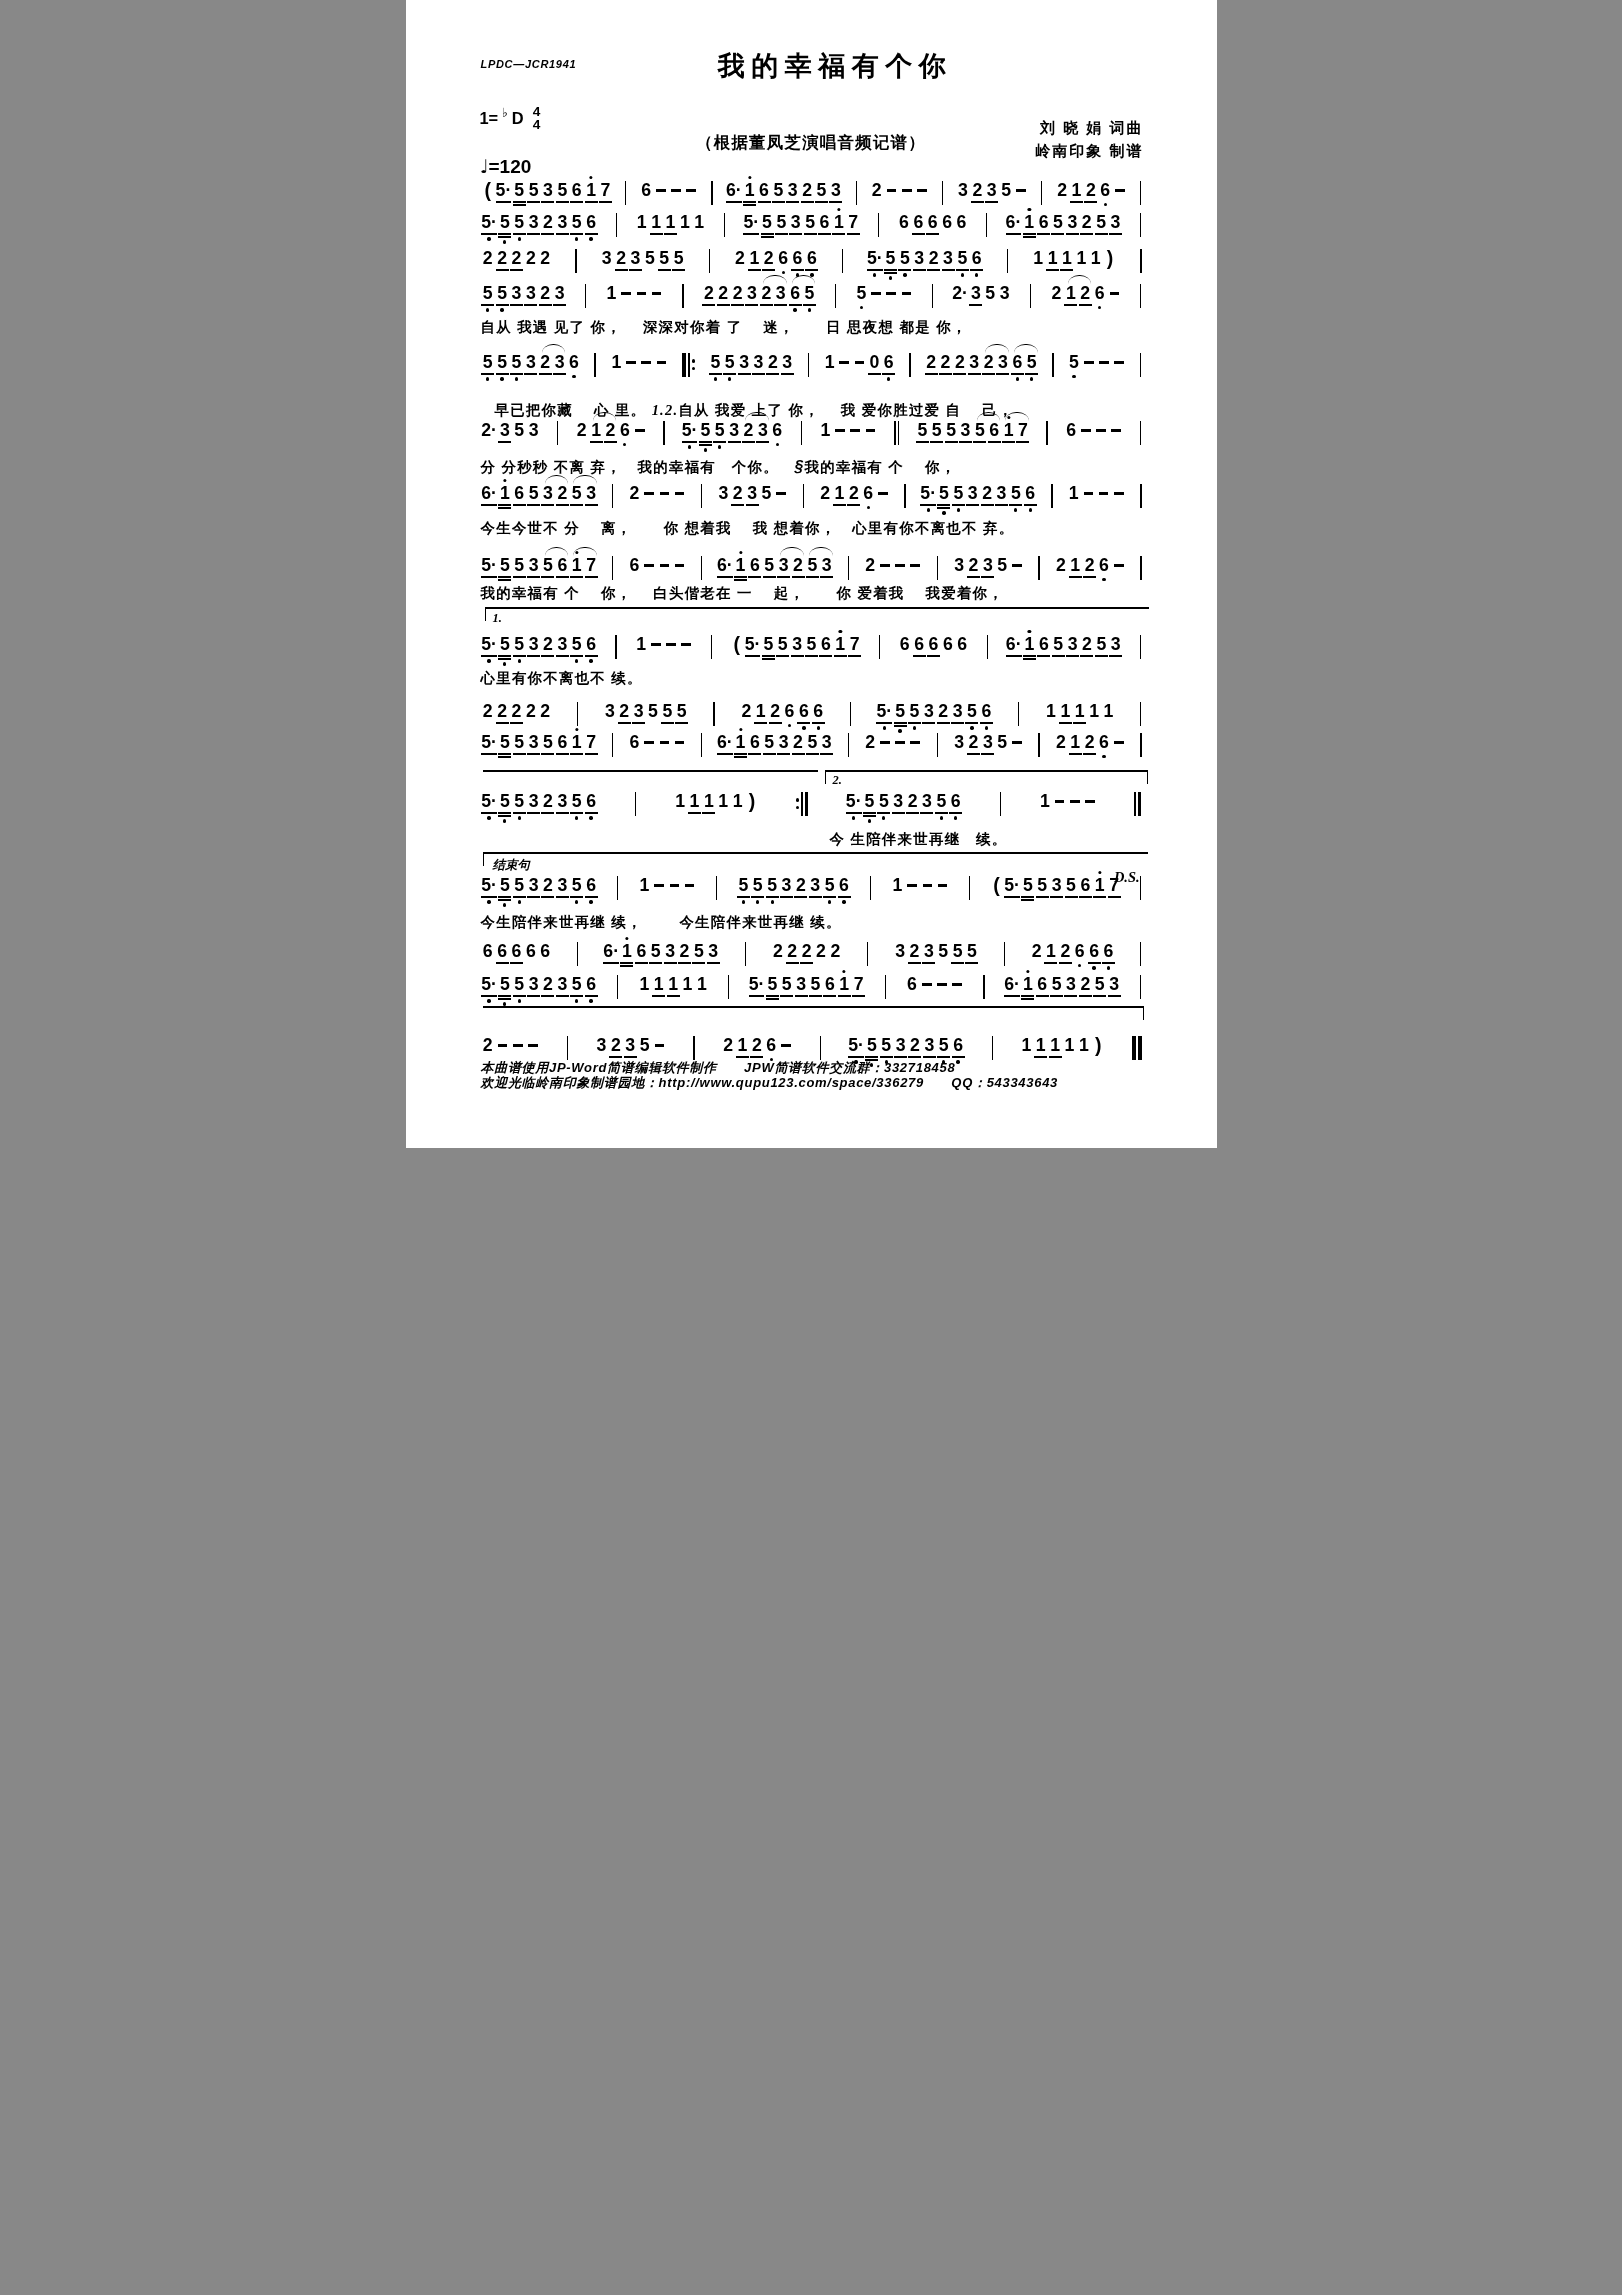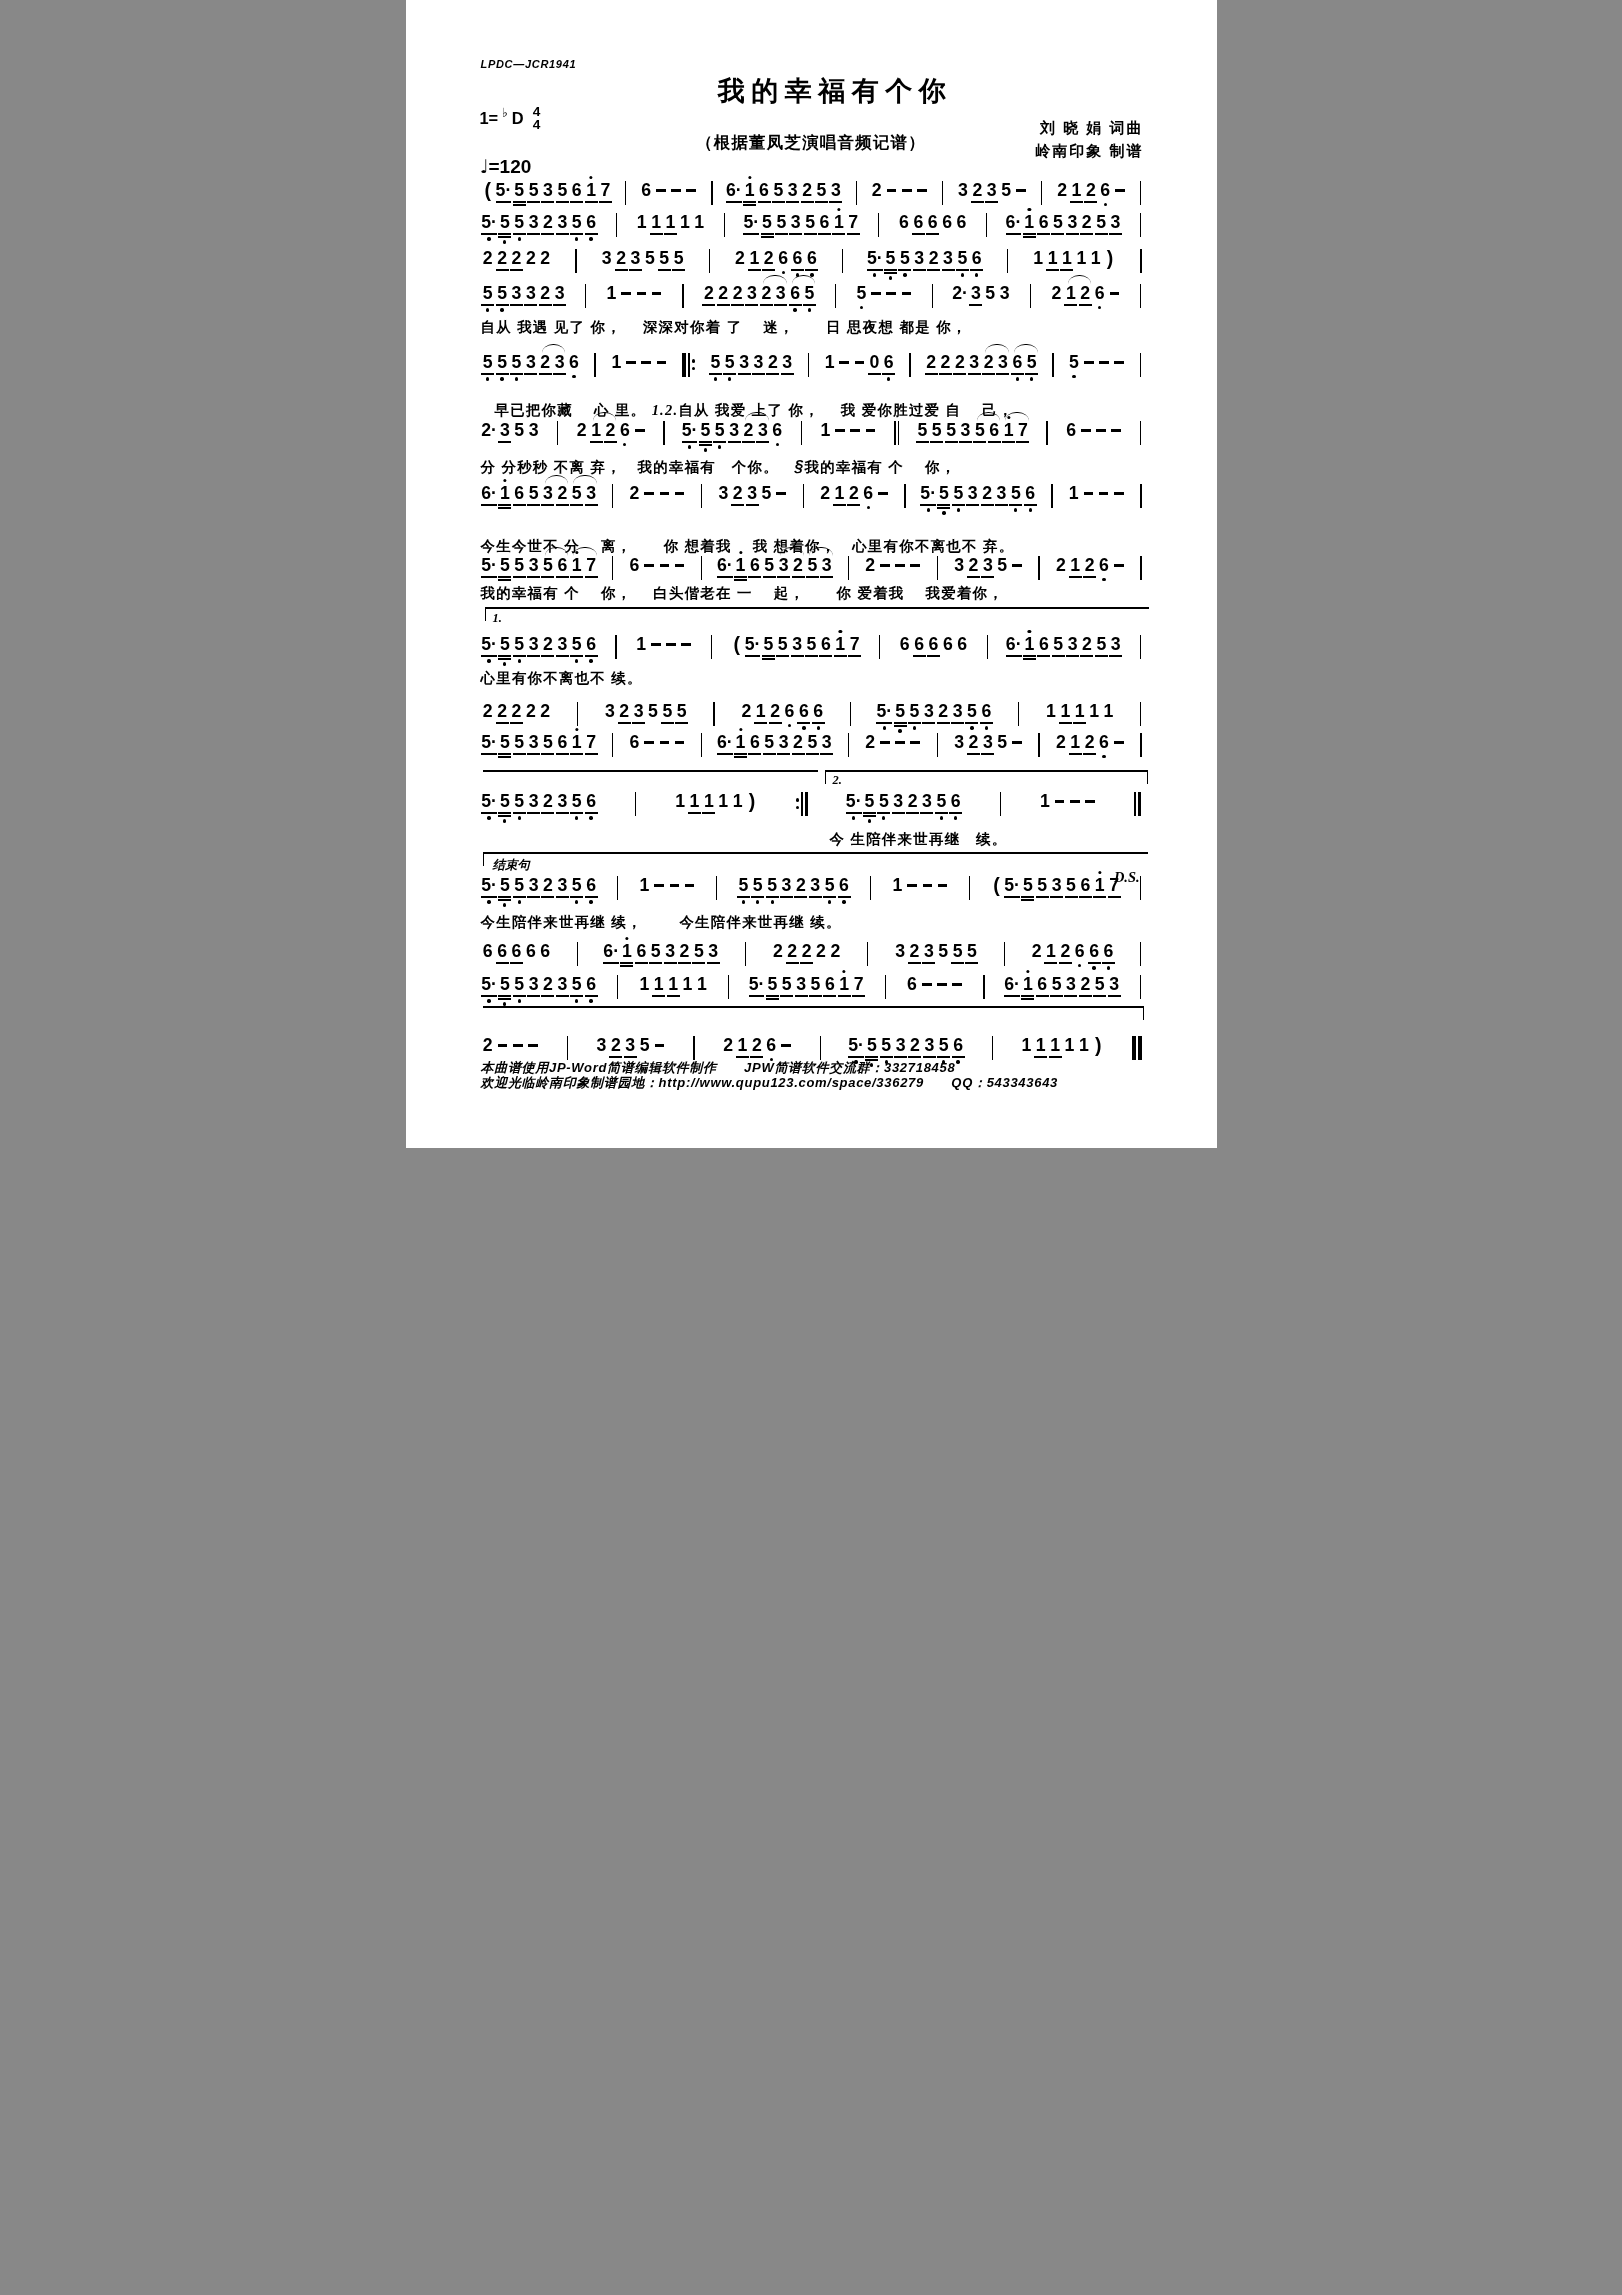--- a/index.html
+++ b/index.html
@@ -50,21 +50,21 @@
           font-family:"Liberation Serif",serif;}
   .footer{position:absolute;font-style:italic;font-weight:600;font-size:13px;letter-spacing:0.7px;}
 </style>
 </head>
 <body>
 
 <div class="page">
 
   <div class="abs catalog" style="top:58px;left:75px;">LPDC—JCR1941</div>
 
-  <div class="abs title" style="top:73px;padding-left:48px;">我的幸福有个你</div>
+  <div class="abs title" style="top:48px;padding-left:48px;">我的幸福有个你</div>
 
   <div class="abs keyrow" style="top:105px;left:74px;">
     <span>1=</span>
       <span class="flat">♭</span>
       <span>D</span>
     <span class="frac">
       <span>4</span>
       <span>4</span>
     </span>
   </div>
@@ -2553,21 +2553,21 @@
           </span>
         </span>
         <span class="bl">
           <span class="h"></span>
           <span class="h"></span>
         </span>
       </div>
       <div class="lyr" style="top: 318px; left: 75px;"><span class="">自从 我遇 见了 你，　 深深对你着 了　 迷，　　日 思夜想 都是 你，</span></div>
       <div class="lyr" style="top: 381px; left: 89px; margin-top: 20px;"><span class="">早已把你藏　 心 里。 </span><span class="it">1.2.</span><span class="">自从 我爱 上了 你，　 我 爱你胜过爱 自　 己，</span></div>
       <div class="lyr" style="top: 458px; left: 75px;"><span class="">分 分秒秒 不离 弃，　我的幸福有　个你。　</span><span class="segno">§</span><span class="">我的幸福有 个　 你，</span></div>
-      <div class="lyr" style="top: 519px; left: 75px; margin-top: 18px;"><span class="">今生今世不 分　 离，　　你 想着我　 我 想着你，　心里有你不离也不 弃。</span></div>
+      <div class="lyr" style="top: 519px; left: 75px;"><span class="">今生今世不 分　 离，　　你 想着我　 我 想着你，　心里有你不离也不 弃。</span></div>
       <div class="lyr" style="top: 584px; left: 75px;"><span class="">我的幸福有 个　 你，　 白头偕老在 一　 起，　　你 爱着我　 我爱着你，</span></div>
       <div class="lyr" style="top: 669px; left: 75px;"><span class="">心里有你不离也不 续。</span></div>
       <div class="lyr" style="top: 830px; left: 424px;"><span class="">今 生陪伴来世再继　续。</span></div>
       <div class="lyr" style="top: 913px; left: 75px;"><span class="">今生陪伴来世再继 续，　　 今生陪伴来世再继 续。</span></div>
       <div class="brk" style="top: 607px; left: 79px; width: 664px;"></div>
       <div class="tick" style="top: 607px; left: 79px; height: 14.4px;"></div>
       <div class="brklab" style="top: 611px; left: 87px;">1.</div>
       <div class="brk" style="top: 770px; left: 77px; width: 335px;"></div>
       <div class="brk" style="top: 770px; left: 419px; width: 323px;"></div>
       <div class="tick" style="top: 770px; left: 419px; height: 14.4px;"></div>

